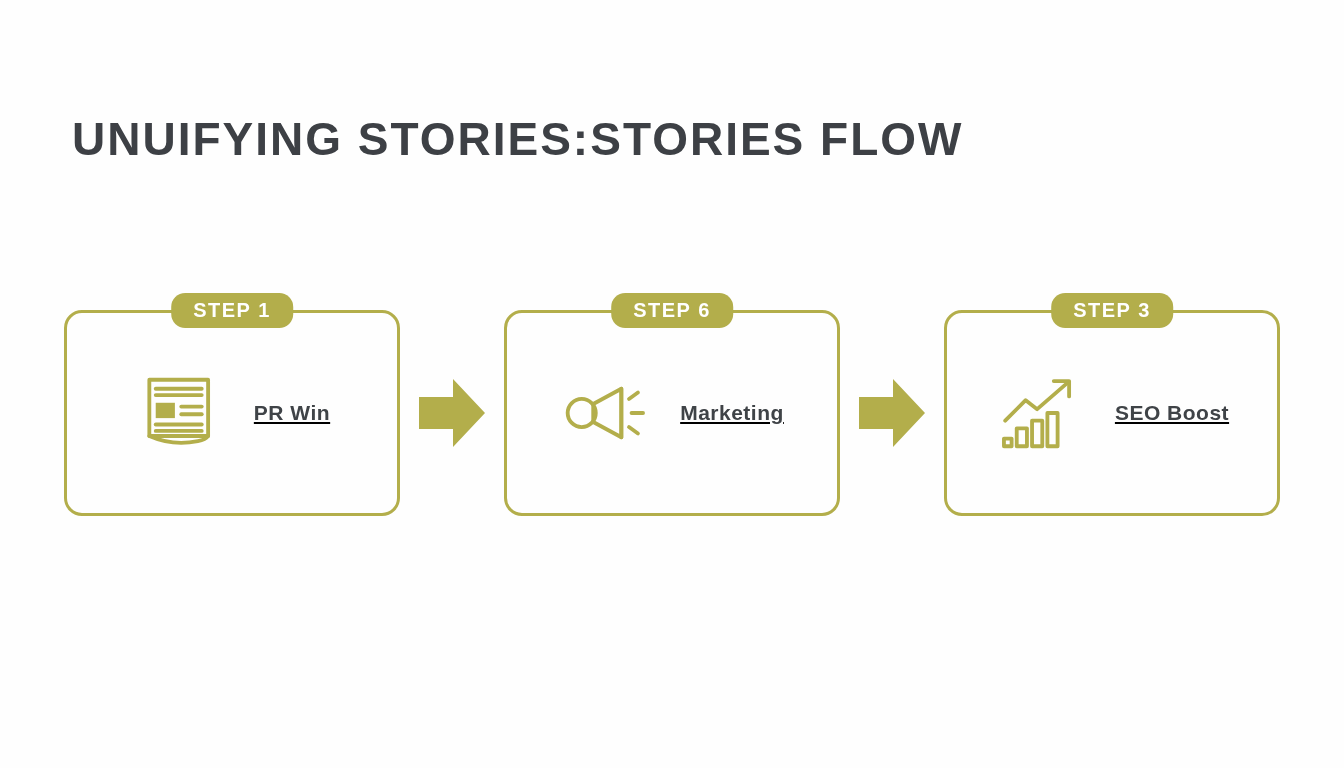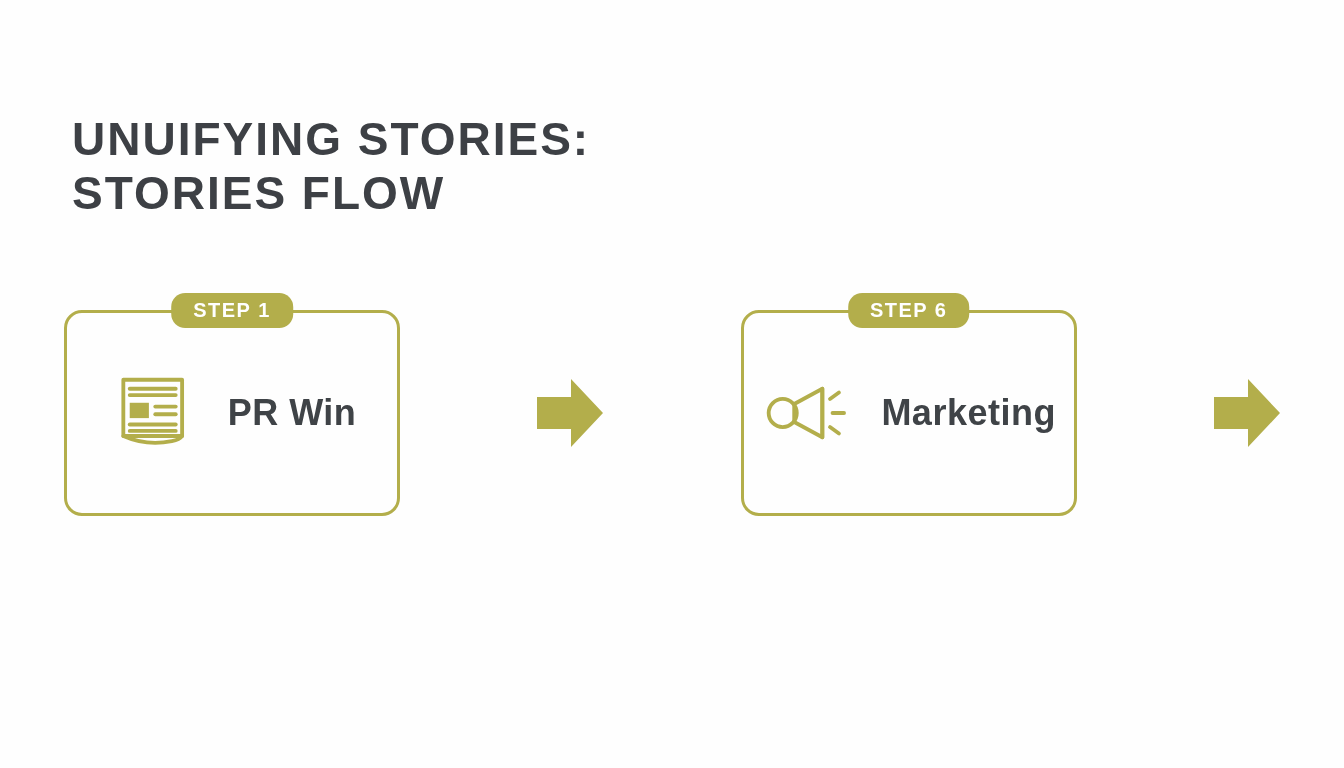--- a/index.html
+++ b/index.html
@@ -18,21 +18,20 @@
   .title{
     position:absolute;
     left:72px;
     top:112px;
     font-size:46px;
     font-weight:bold;
     letter-spacing:2px;
     line-height:1.18;
     color:var(--heading);
     display:flex;
-    flex-direction:column;
   }
   .flow{
     position:absolute;
     left:64px;
     right:64px;
     top:292px;
     display:flex;
     align-items:center;
     justify-content:space-between;
   }
@@ -41,20 +40,21 @@
     width:336px;
     height:206px;
     margin-top:18px;
     border:3px solid var(--accent);
     border-radius:18px;
     background:transparent;
     display:flex;
     align-items:center;
     justify-content:center;
     gap:28px;
+    text-decoration:underline;
   }
   .badge{
     position:absolute;
     top:-20px;
     left:50%;
     transform:translateX(-50%);
     background:var(--accent);
     color:#ffffff;
     font-size:20px;
     font-weight:bold;
@@ -75,21 +75,21 @@
   .icon svg{width:92px;height:92px;}
   .icon svg *{
     stroke:currentColor;
     stroke-width:3;
     fill:none;
     stroke-linecap:round;
     stroke-linejoin:round;
   }
   .icon svg .fill{fill:currentColor;stroke:none;}
   .card-label{
-    font-size:36px;
+    font-size:21px;
     font-weight:bold;
     color:var(--label);
     letter-spacing:0.5px;
   }
   .arrow{
     color:var(--accent);
     width:66px;
     height:74px;
     flex:0 0 auto;
     margin-top:18px;
@@ -146,15 +146,29 @@
       </div>
       <div class="card-label">Marketing</div>
     </div>
 
     <div class="arrow">
       <svg viewBox="0 0 66 74" aria-hidden="true">
         <polygon points="0,21 34,21 34,3 66,37 34,71 34,53 0,53" fill="currentColor"></polygon>
       </svg>
     </div>
 
+    <div class="card">
+      <div class="badge">STEP 3</div>
+      <div class="icon">
+        <svg viewBox="0 0 72 72" aria-hidden="true">
+          <rect x="7" y="56" width="6" height="6"></rect>
+          <rect x="17" y="48" width="8" height="14"></rect>
+          <rect x="29" y="42" width="8" height="20"></rect>
+          <rect x="41" y="36" width="8" height="26"></rect>
+          <path d="M8 42 L24 26 L33 33 L56 13"></path>
+          <path d="M46 11 L58 11 L58 23"></path>
+        </svg>
+      </div>
+      <div class="card-label">SEO Boost</div>
+    </div>
 
   </div>
 </div>
 
 </body></html>

